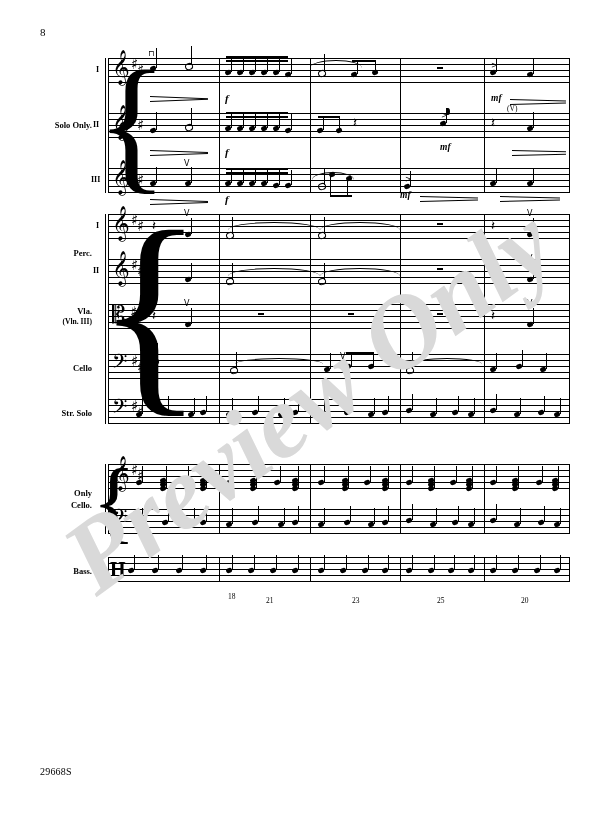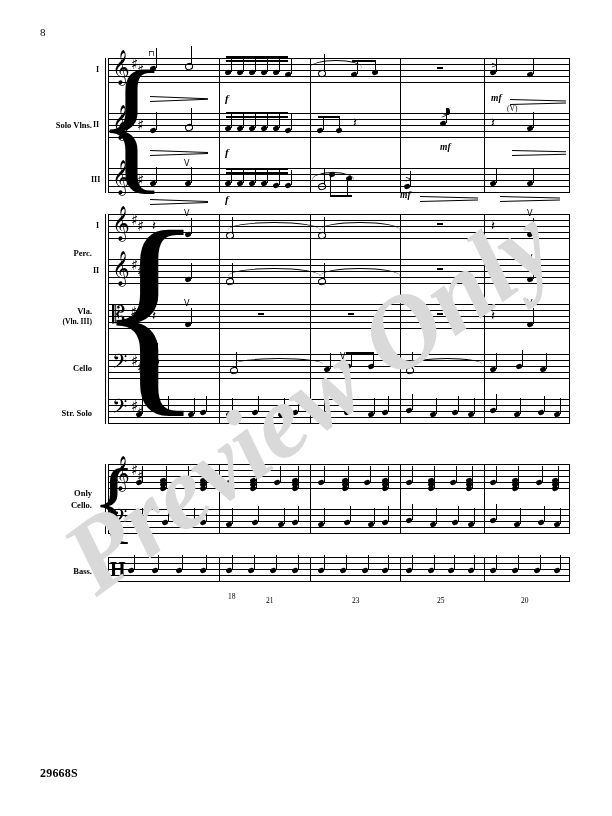--- a/index.html
+++ b/index.html
@@ -25,24 +25,23 @@
     position: absolute;
     left: 40px;
     top: 26px;
     font-size: 11px;
     font-family: "Liberation Serif", serif;
   }
   .plate-number {
     position: absolute;
     left: 40px;
     top: 766px;
-    font-size: 12px;
+    font-size: 10px;
     font-family: "Liberation Serif", serif;
     letter-spacing: 0.2px;
-    font-weight: bold;
   }
 
   
   .watermark {
     position: absolute;
     left: 18px;
     top: 150px;
     width: 580px;
     height: 560px;
     pointer-events: none;
@@ -256,21 +255,21 @@
 
     <div class="system">
 
       <div class="staff" style="left:108px; top:58px; width:462px;"></div>
       <div class="staff" style="left:108px; top:113px; width:462px;"></div>
       <div class="staff" style="left:108px; top:168px; width:462px;"></div>
 
       <div class="group-line" style="left:105px; top:58px; height:135px;"></div>
       <div class="brace" style="left:96px; top:48px; font-size:150px;">{</div>
 
-      <div class="lbl" style="left:30px; top:120px; width:62px;">Solo Vlns.</div>
+      <div class="lbl" style="left:30px; top:120px; width:62px;">Solo Only.</div>
       <div class="stafflbl" style="left:96px; top:65px;">I</div>
       <div class="stafflbl" style="left:93px; top:120px;">II</div>
       <div class="stafflbl" style="left:91px; top:175px;">III</div>
 
       <div class="glyph clef-treble" style="left:112px; top:52px;">𝄞</div>
       <div class="glyph keysig" style="left:131px; top:57px;">♯</div>
       <div class="glyph keysig" style="left:137px; top:63px;">♯</div>
 
       <div class="glyph clef-treble" style="left:112px; top:107px;">𝄞</div>
       <div class="glyph keysig" style="left:131px; top:112px;">♯</div>

